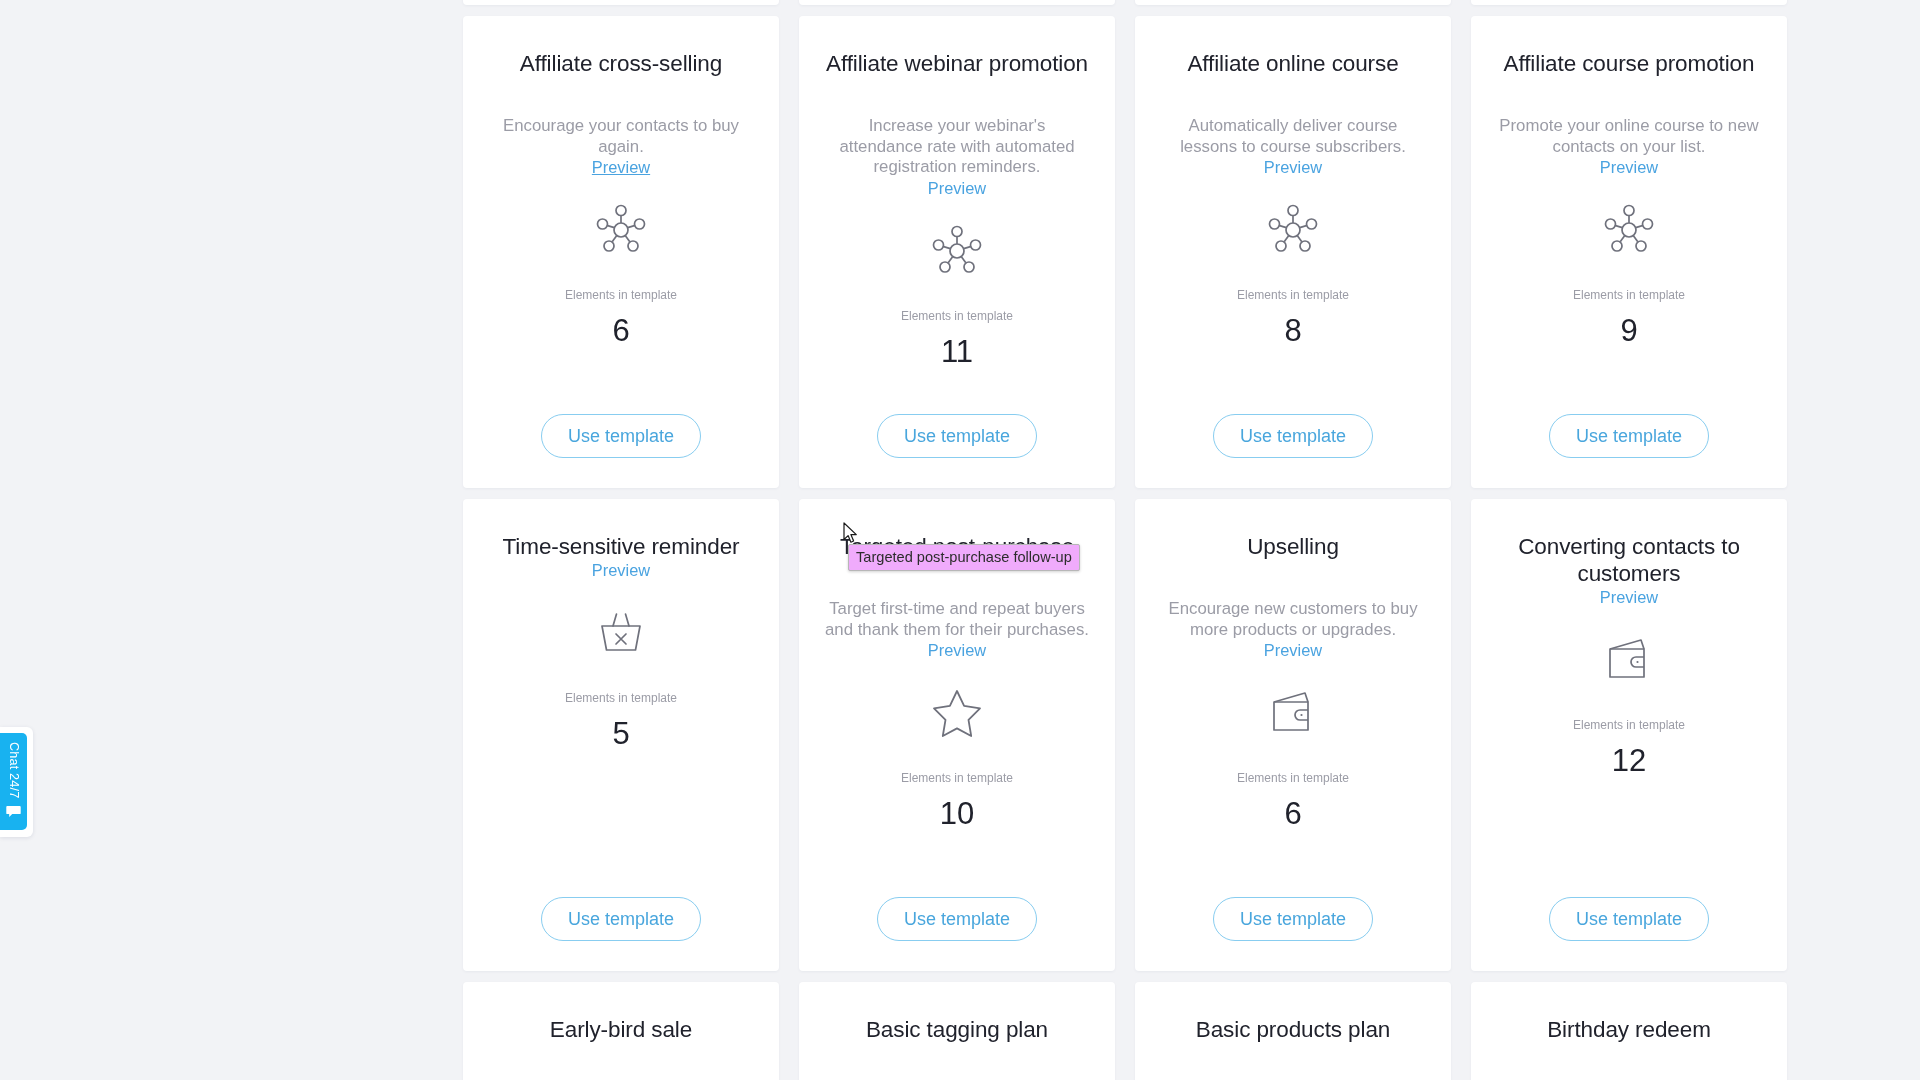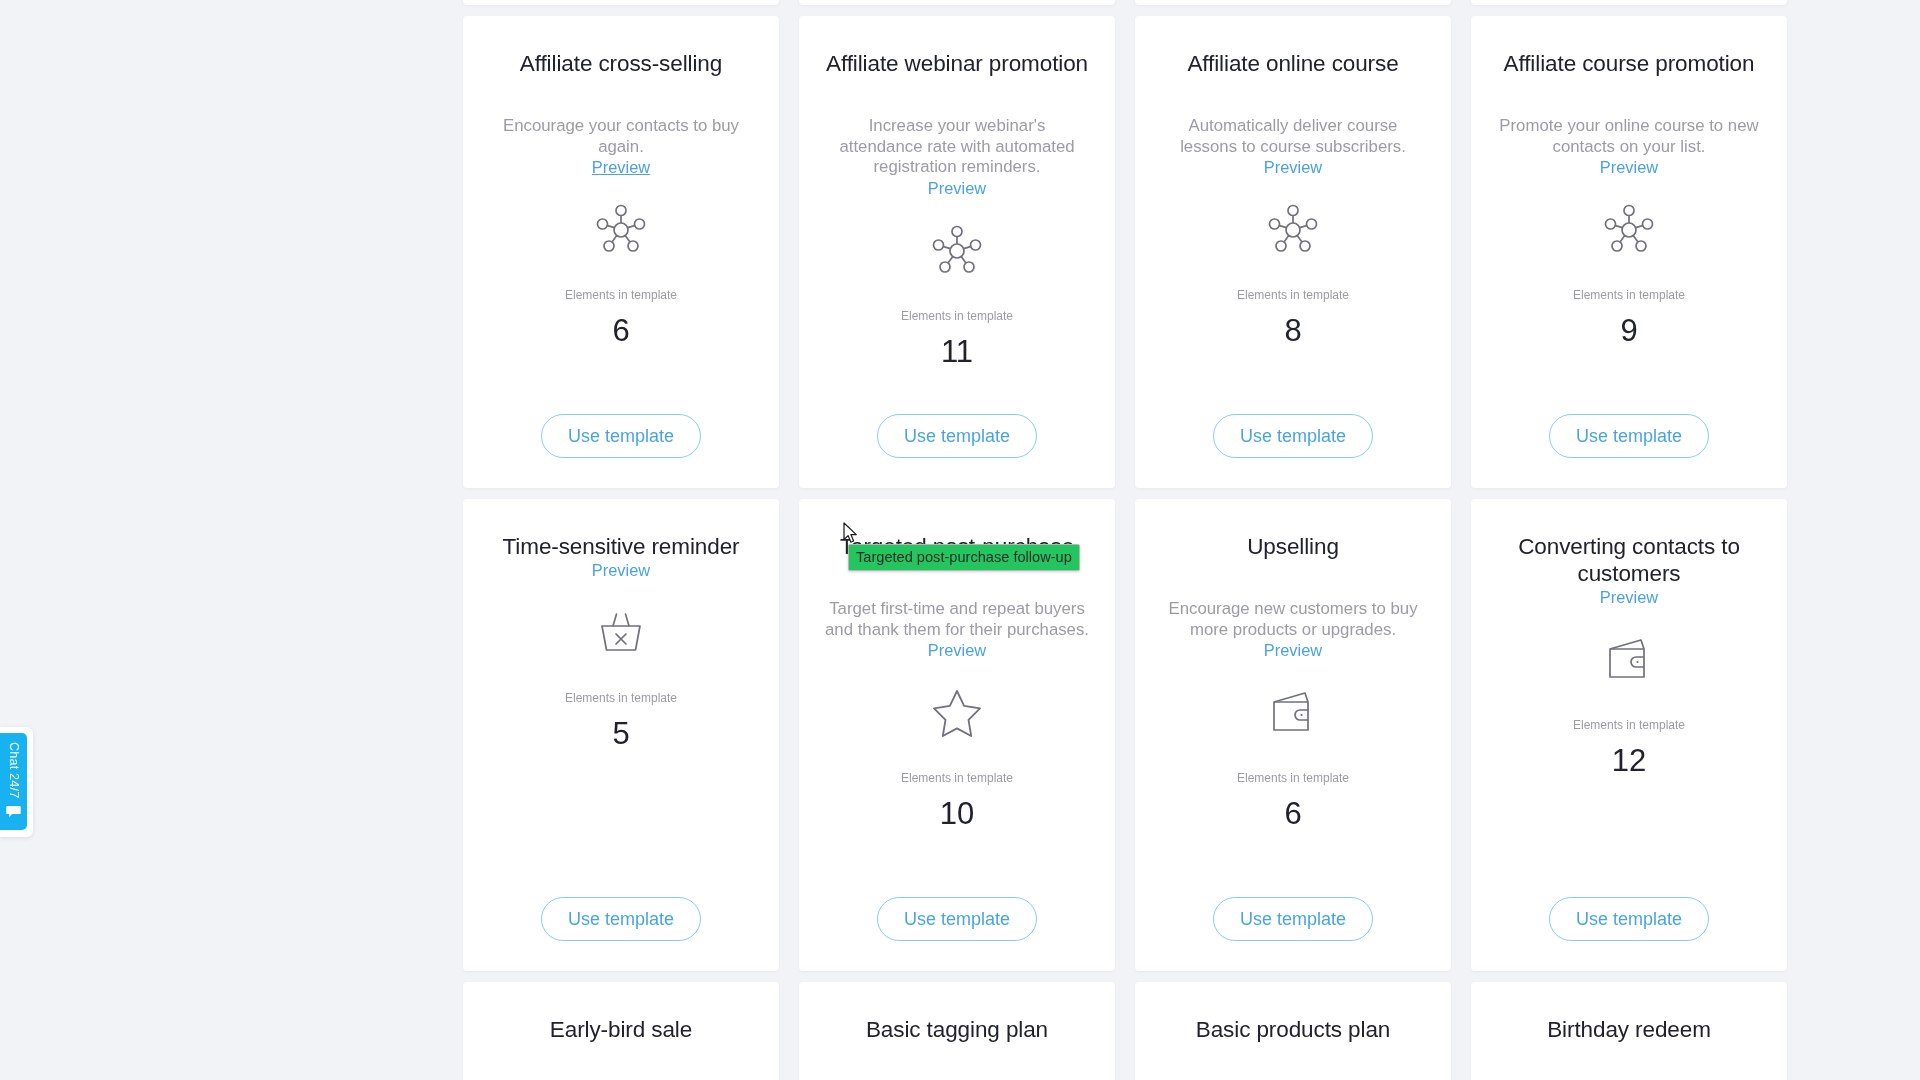--- a/index.html
+++ b/index.html
@@ -116,21 +116,21 @@
     line-height: 42px;
     cursor: pointer;
     white-space: nowrap;
   }
 
   
   .tooltip {
     position: absolute;
     left: 848px;
     top: 544px;
-    background: #22c55e;
+    background: #f0abfc;
     border: 1px solid #b7b7b7;
     border-radius: 2px;
     padding: 3px 7px 4px 7px;
     font-size: 14.6px;
     line-height: 18px;
     color: #2c2c2c;
     white-space: nowrap;
     box-shadow: 0 1px 3px rgba(0,0,0,0.18);
     z-index: 40;
   }

